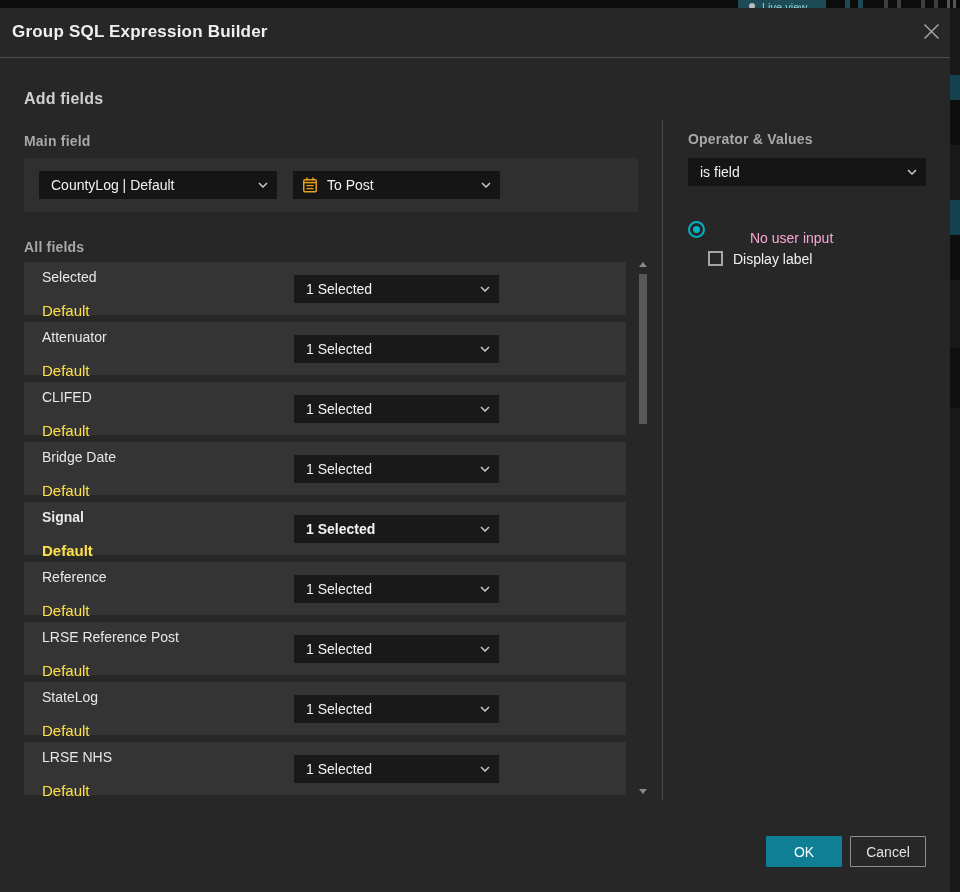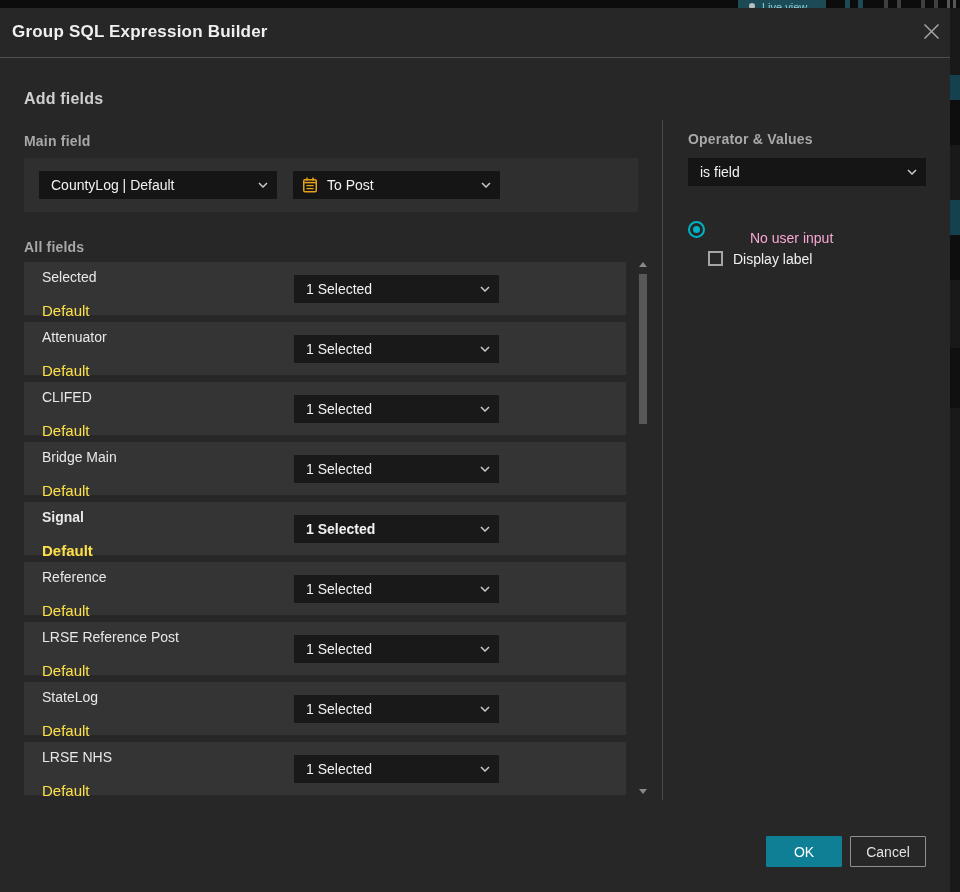--- a/index.html
+++ b/index.html
@@ -164,21 +164,21 @@
     <div class="row-name">CLIFED</div>
     <div class="row-sub">Default</div>
     <div class="select row-select">
       <span class="sel-text">1 Selected</span>
       <svg class="chev" width="10" height="6" viewBox="0 0 10 6">
         <polyline points="1,1 5,5 9,1" fill="none" stroke="#c8c8c8" stroke-width="1.5"></polyline>
       </svg>
     </div>
   </div>
         <div class="field-row" style="top: 180px;">
-    <div class="row-name">Bridge Main</div>
+    <div class="row-name">Bridge Date</div>
     <div class="row-sub">Default</div>
     <div class="select row-select">
       <span class="sel-text">1 Selected</span>
       <svg class="chev" width="10" height="6" viewBox="0 0 10 6">
         <polyline points="1,1 5,5 9,1" fill="none" stroke="#c8c8c8" stroke-width="1.5"></polyline>
       </svg>
     </div>
   </div>
         <div class="field-row" style="top: 240px; font-weight: bold;">
     <div class="row-name">Signal</div>

